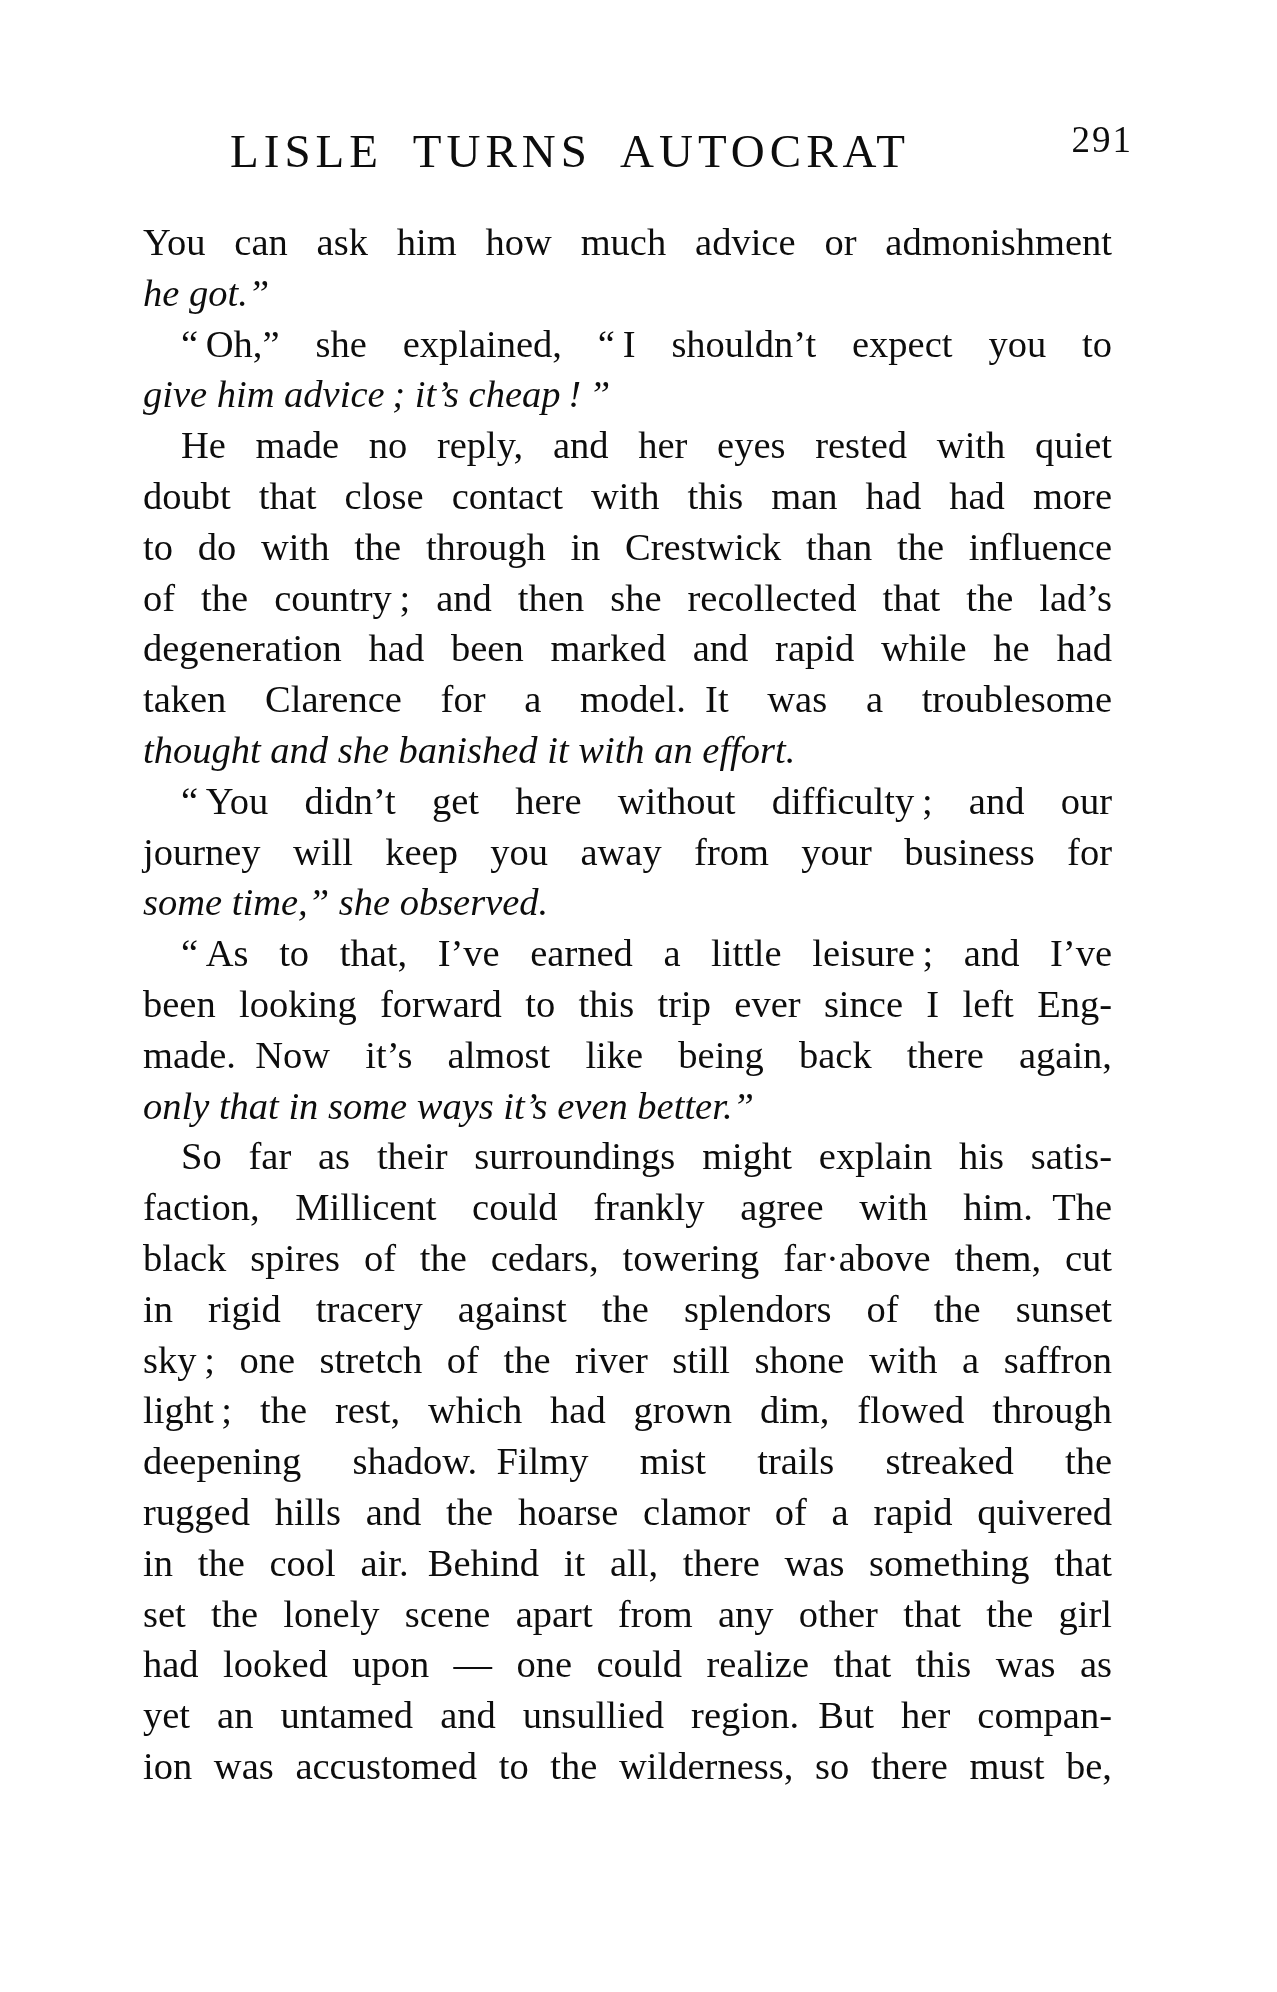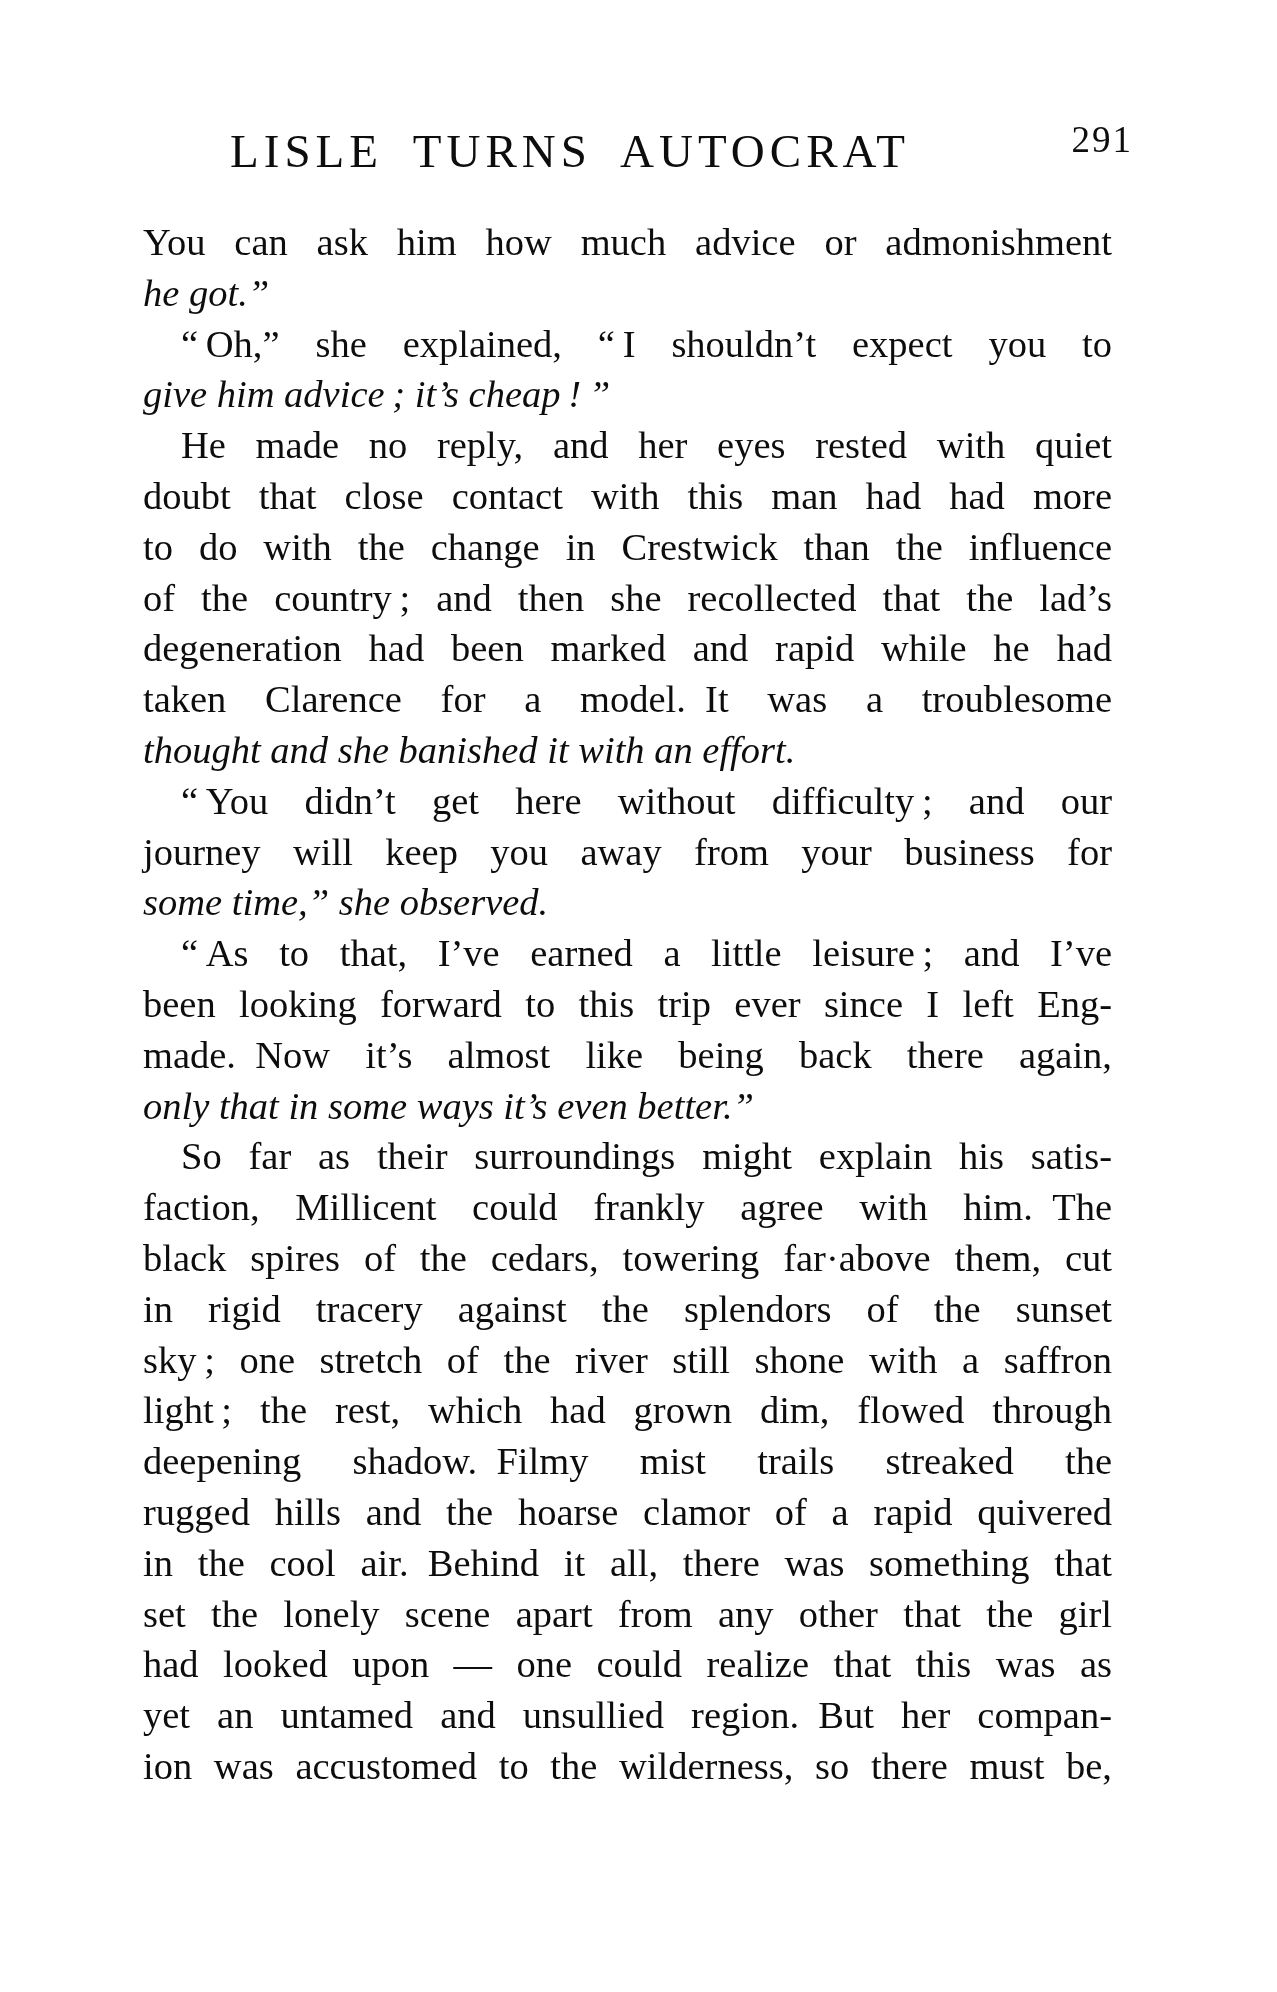--- a/index.html
+++ b/index.html
@@ -62,21 +62,21 @@
 <div class="page">
   <div class="running-head">LISLE TURNS AUTOCRAT</div>
   <div class="folio">291</div>
   <div class="text-block">
       <div class="line">You can ask him how much advice or admonishment</div>
       <div class="line noj">he got.”</div>
       <div class="line ind">“ Oh,” she explained, “ I shouldn’t expect you to</div>
       <div class="line noj">give him advice ; it’s cheap ! ”</div>
       <div class="line ind">He made no reply, and her eyes rested with quiet</div>
       <div class="line">doubt that close contact with this man had had more</div>
-      <div class="line">to do with the change in Crestwick than the influence</div>
+      <div class="line">to do with the through in Crestwick than the influence</div>
       <div class="line">of the country ; and then she recollected that the lad’s</div>
       <div class="line">degeneration had been marked and rapid while he had</div>
       <div class="line">taken Clarence for a model. It was a troublesome</div>
       <div class="line noj">thought and she banished it with an effort.</div>
       <div class="line ind">“ You didn’t get here without difficulty ; and our</div>
       <div class="line">journey will keep you away from your business for</div>
       <div class="line noj">some time,” she observed.</div>
       <div class="line ind">“ As to that, I’ve earned a little leisure ; and I’ve</div>
       <div class="line">been looking forward to this trip ever since I left Eng-</div>
       <div class="line">made. Now it’s almost like being back there again,</div>

